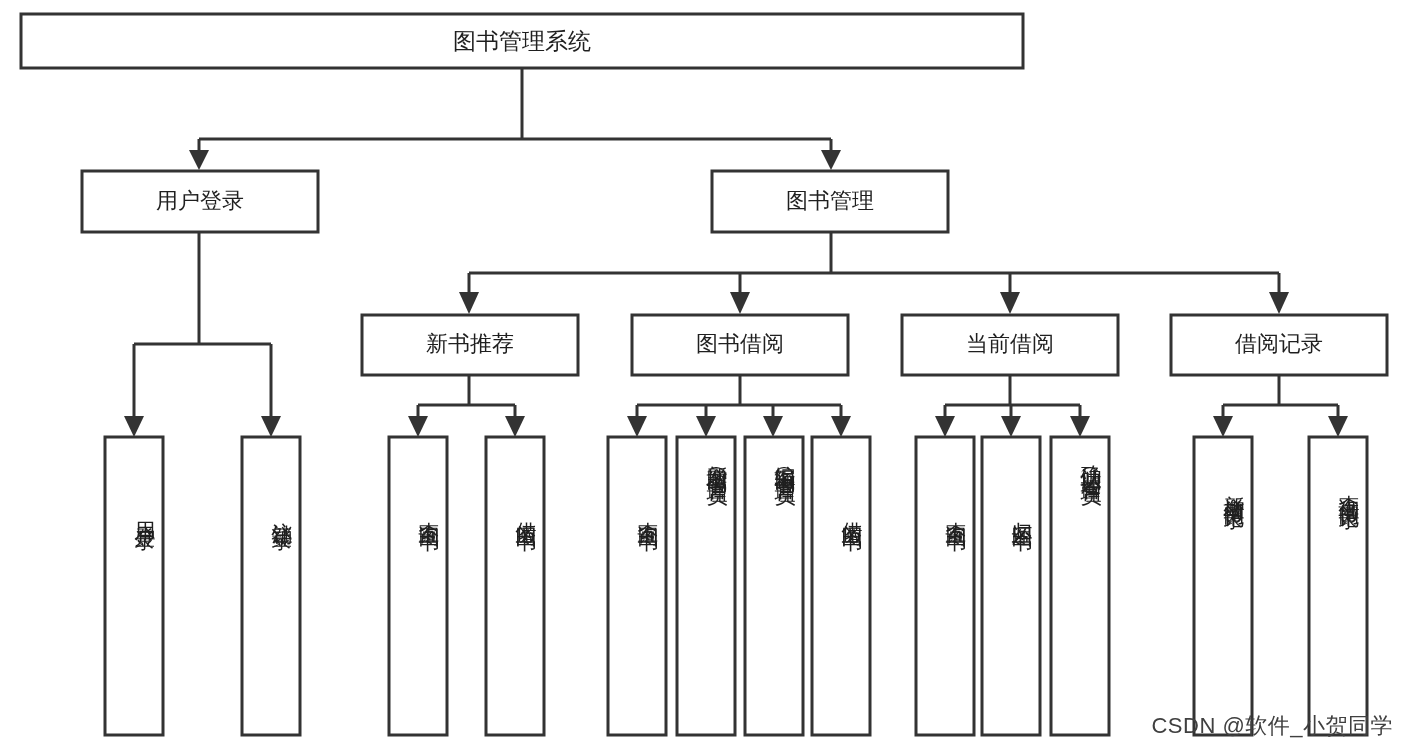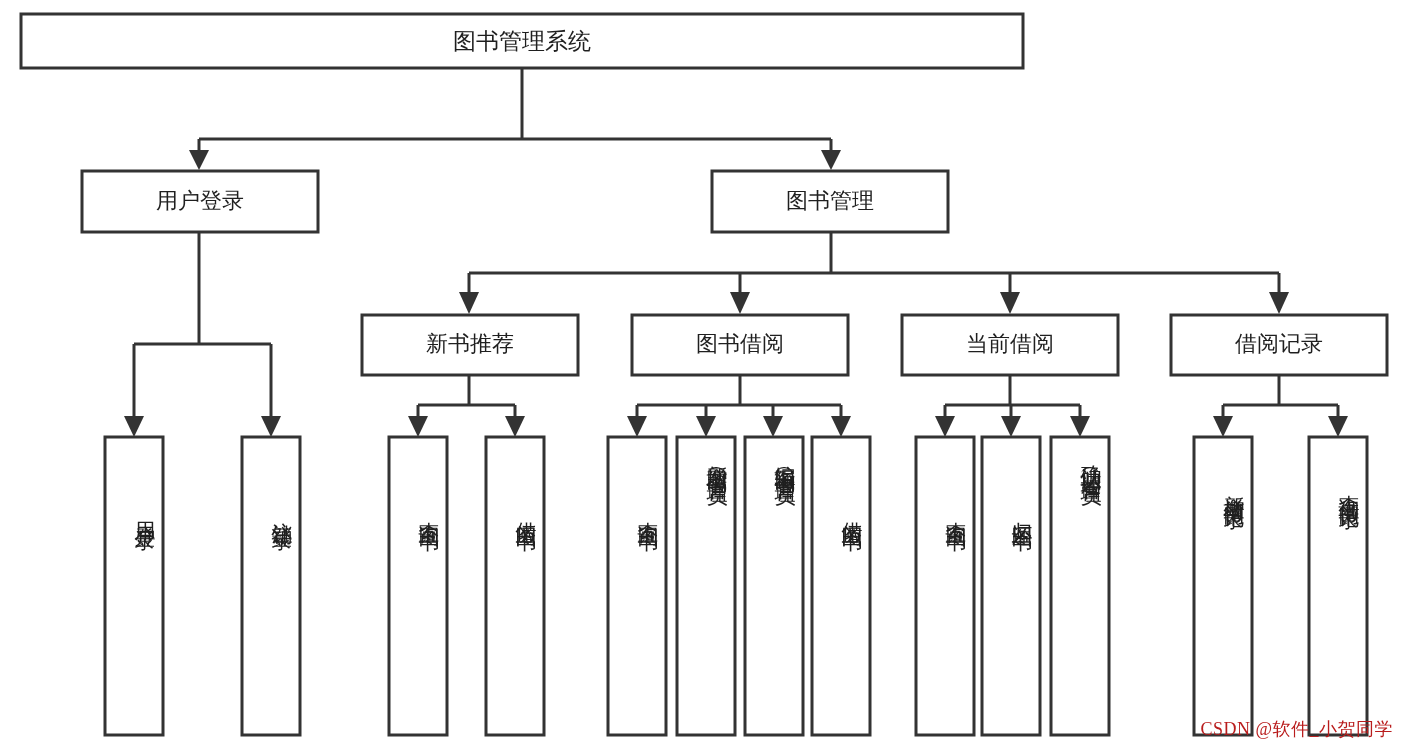--- a/index.html
+++ b/index.html
@@ -59,23 +59,23 @@
     color: #1f1f1f;
     letter-spacing: 3px;
     white-space: nowrap;
     text-align: center;
     pointer-events: none;
   }
   .watermark {
     position: absolute;
     right: 12px;
     bottom: 6px;
-    font-family: Liberation Serif, serif;
-    font-size: 18px;
-    color: #b91c1c;
+    font-family: Liberation Sans, sans-serif;
+    font-size: 22px;
+    color: #404040;
     white-space: nowrap;
     letter-spacing: 0.5px;
   }
 </style>
 </head>
 <body>
 
 <div id="canvas">
 
   <svg class="diagram" viewBox="0 0 1405 747">

